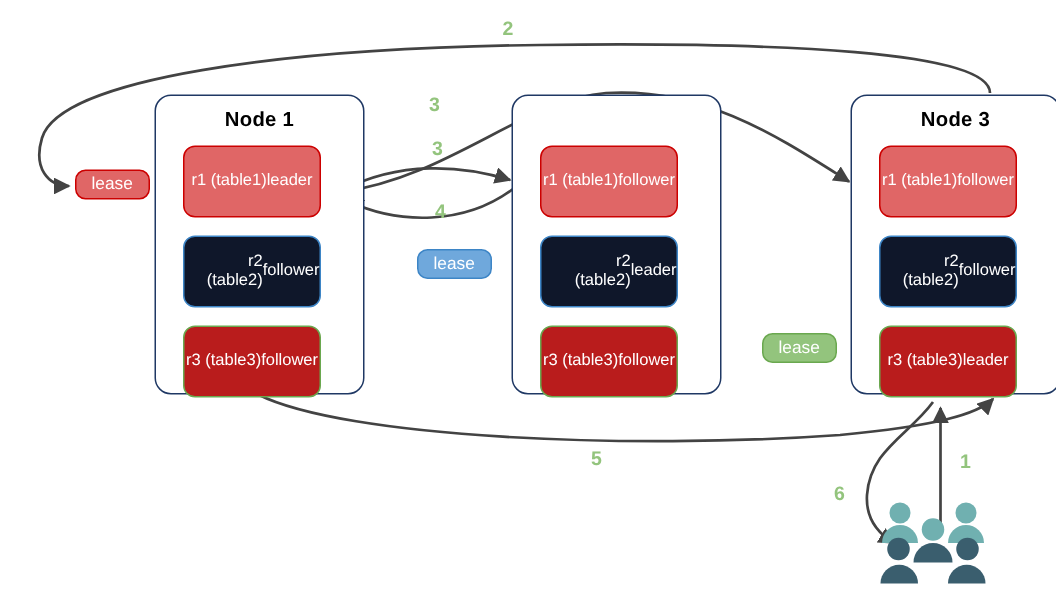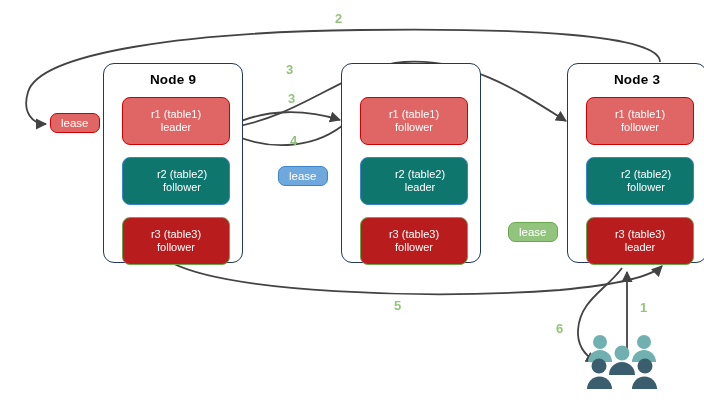--- a/index.html
+++ b/index.html
@@ -20,36 +20,36 @@
     top:8px;
     text-align:center;
     font-size:13.5px;
     font-weight:bold;
     color:#000000;
     letter-spacing:.2px;
   }
   .replica{
     position:absolute;
     left:18px;
-    width:108px;
+    width:92px;
     height:48px;
     border-radius:8px;
     box-sizing:border-box;
     display:flex;
-    flex-direction:column;
+    flex-direction:row;
     align-items:center;
     justify-content:center;
     color:#ffffff;
     font-size:11px;
     line-height:13.5px;
     text-align:right;
   }
   .replica .ln{display:block;}
   .rep-red{background:#e06666;border:1.6px solid #cc0000;}
-  .rep-blue{background:#0f766e;border:1.6px solid #3d85c6;padding-left:12px;}
+  .rep-blue{background:#0f172a;border:1.6px solid #3d85c6;padding-left:12px;}
   .rep-green{background:#b91c1c;border:1.6px solid #6aa84f;}
 
   .lease{
     position:absolute;
     border-radius:7px;
     box-sizing:border-box;
     display:flex;
     align-items:center;
     justify-content:center;
     color:#ffffff;
@@ -92,21 +92,21 @@
     <path d="M 342 126 C 310 150 266 150 232 134" fill="none" stroke="#434343" stroke-width="1.8" marker-end="url(#ah)"></path>
 
     <path d="M 172 263 C 230 292 420 300 560 290 C 624 284 652 276 662 266" fill="none" stroke="#434343" stroke-width="1.8" marker-end="url(#ah)"></path>
 
     <path d="M 627 352 L 627 272" fill="none" stroke="#434343" stroke-width="1.8" marker-end="url(#ah)"></path>
 
     <path d="M 622 268 C 606 290 580 300 578 330 C 577 346 586 356 596 362" fill="none" stroke="#434343" stroke-width="1.8" marker-end="url(#ah)"></path>
   </svg>
 
   <div class="node-card" style="left:103px;top:63px;width:140px;height:200px;">
-    <div class="node-title">Node 9</div>
+    <div class="node-title">Node 1</div>
     <div class="replica rep-red" style="top:33px;">
       <span class="ln">r1 (table1)</span>
       <span class="ln">leader</span>
     </div>
     <div class="replica rep-blue" style="top:93px;">
       <span class="ln">r2 (table2)</span>
       <span class="ln">follower</span>
     </div>
     <div class="replica rep-green" style="top:153px;">
       <span class="ln">r3 (table3)</span>

